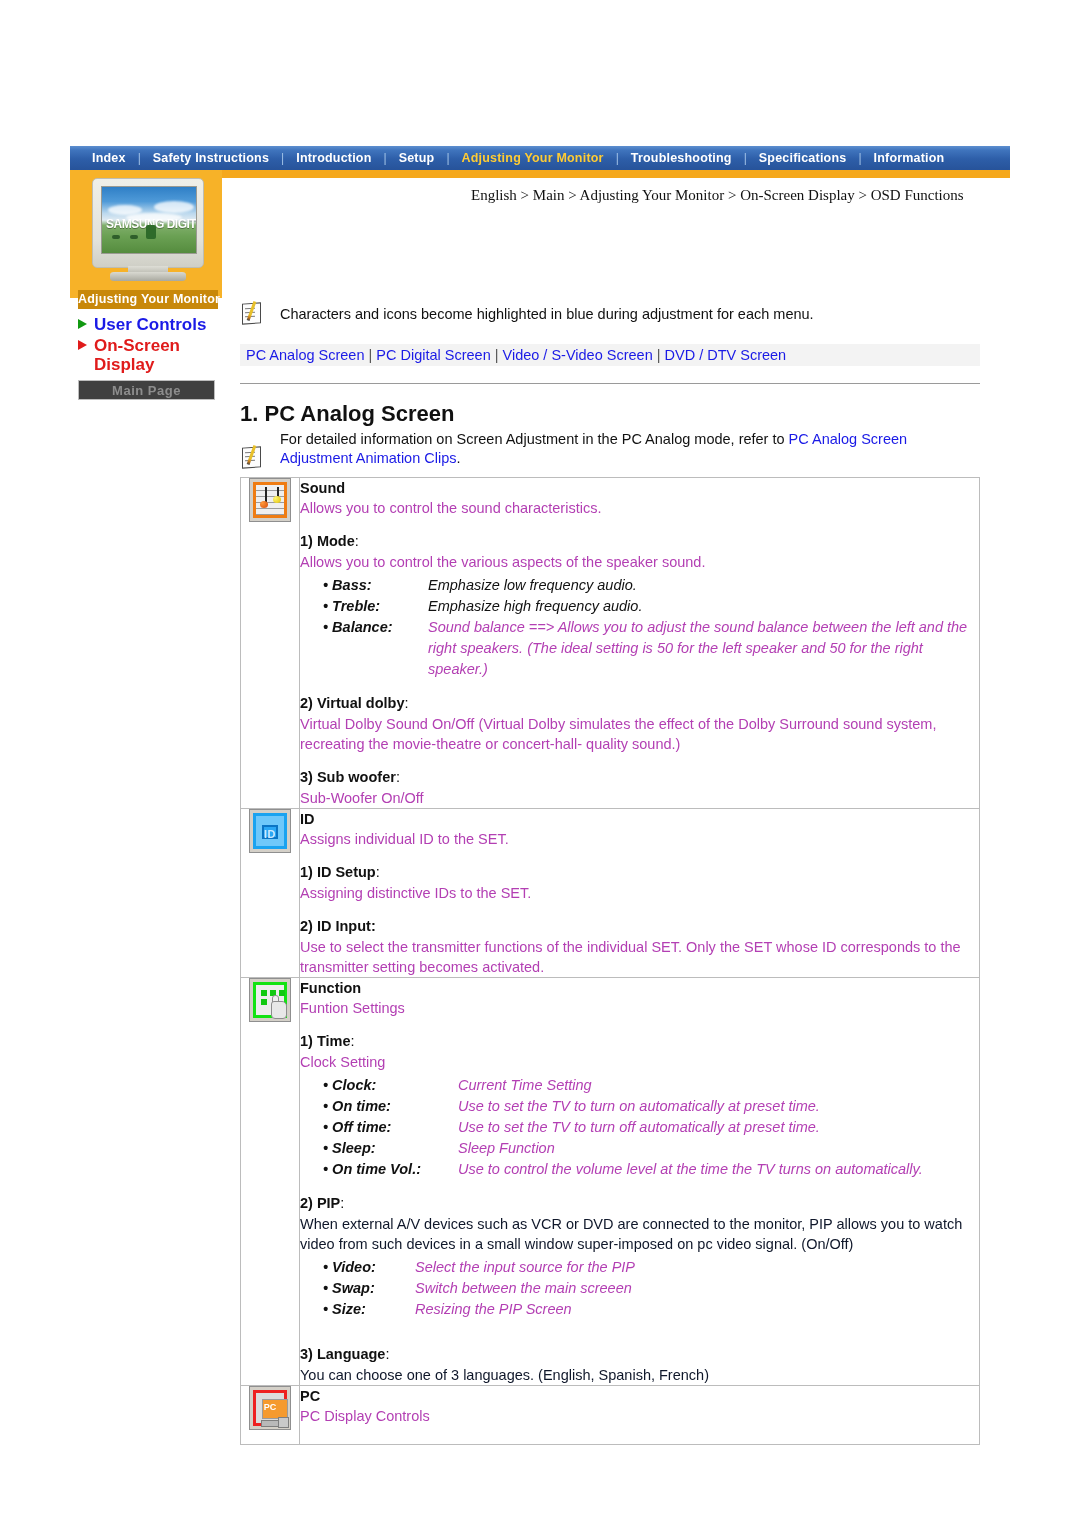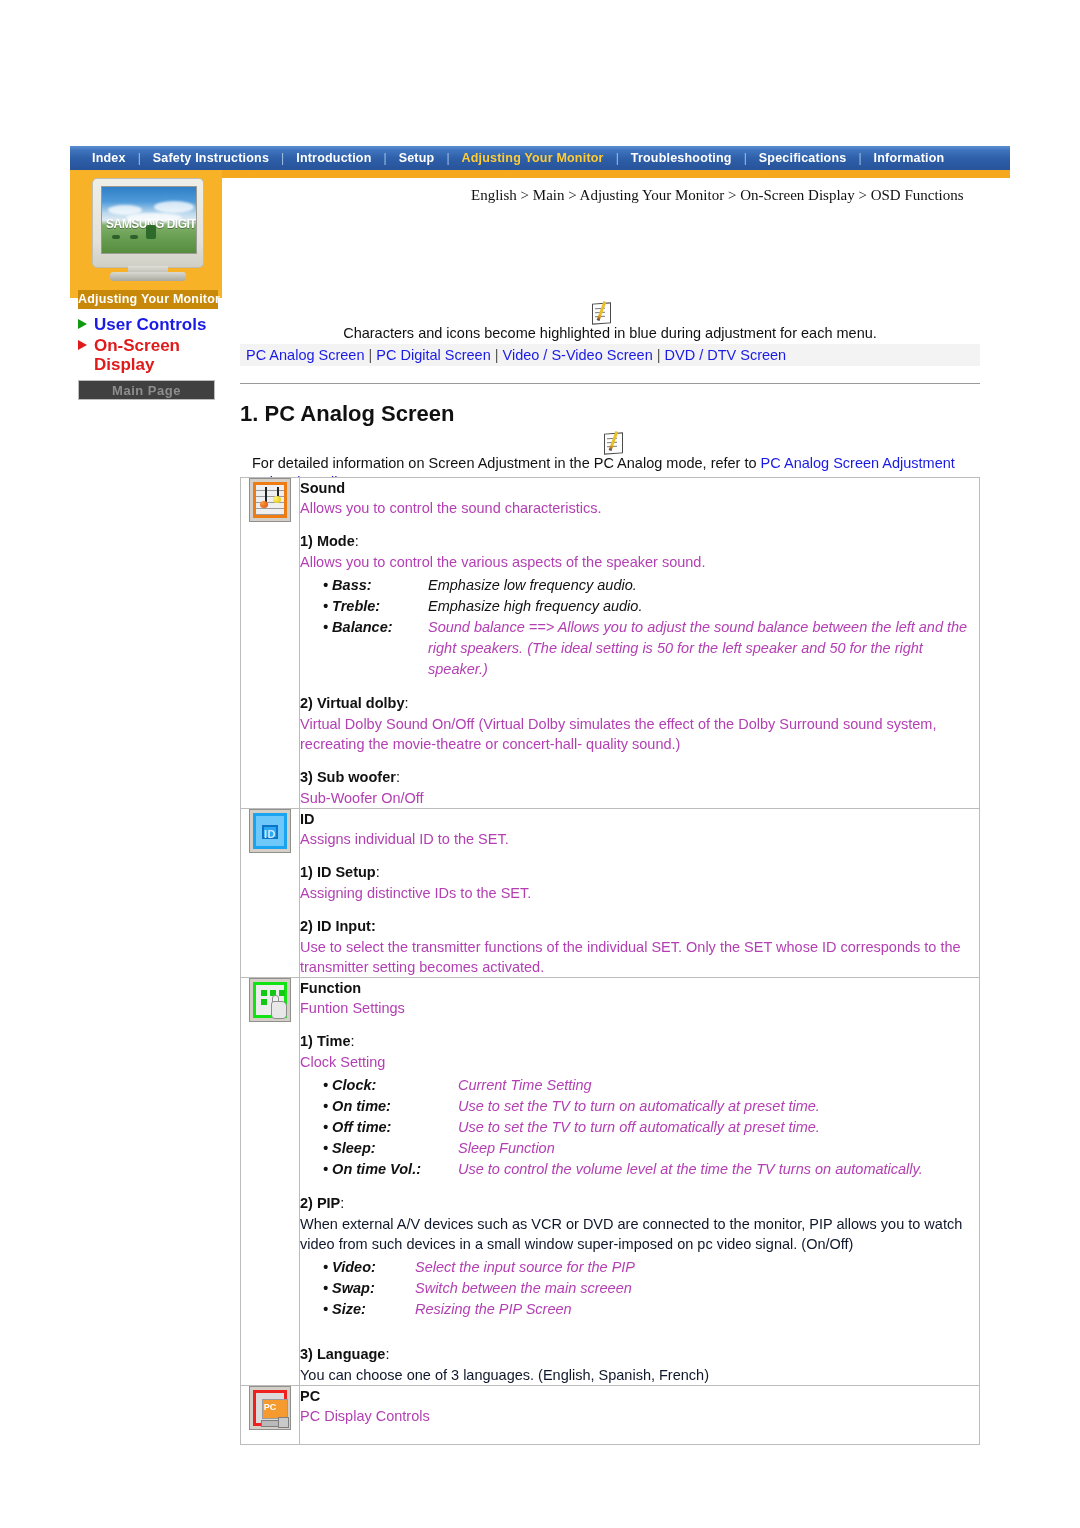--- a/index.html
+++ b/index.html
@@ -207,23 +207,22 @@
     color: #111111;
     white-space: nowrap;
   }
 
   
   #main { position: absolute; left: 240px; top: 300px; width: 740px; }
 
   .note-row {
     position: relative;
     display: flex;
-    align-items: center;
+    align-items: flex-end;
     margin-bottom: 12px;
-    flex-direction: column;
   }
   .note-icon {
     flex: none;
     width: 26px; height: 22px;
     position: relative;
     margin-right: 14px;
     margin-top: 2px;
   }
   .note-icon .pad {
     position: absolute;
@@ -284,21 +283,21 @@
     position: absolute;
     left: 240px;
     top: 401px;
     font-size: 22px;
     font-weight: bold;
     color: #111111;
   }
 
   #sect-note {
     position: absolute;
-    left: 252px;
+    left: 240px;
     top: 430px;
     width: 740px;
   }
 
   
   #osd-table {
     position: absolute;
     left: 240px;
     top: 477px;
     width: 740px;

